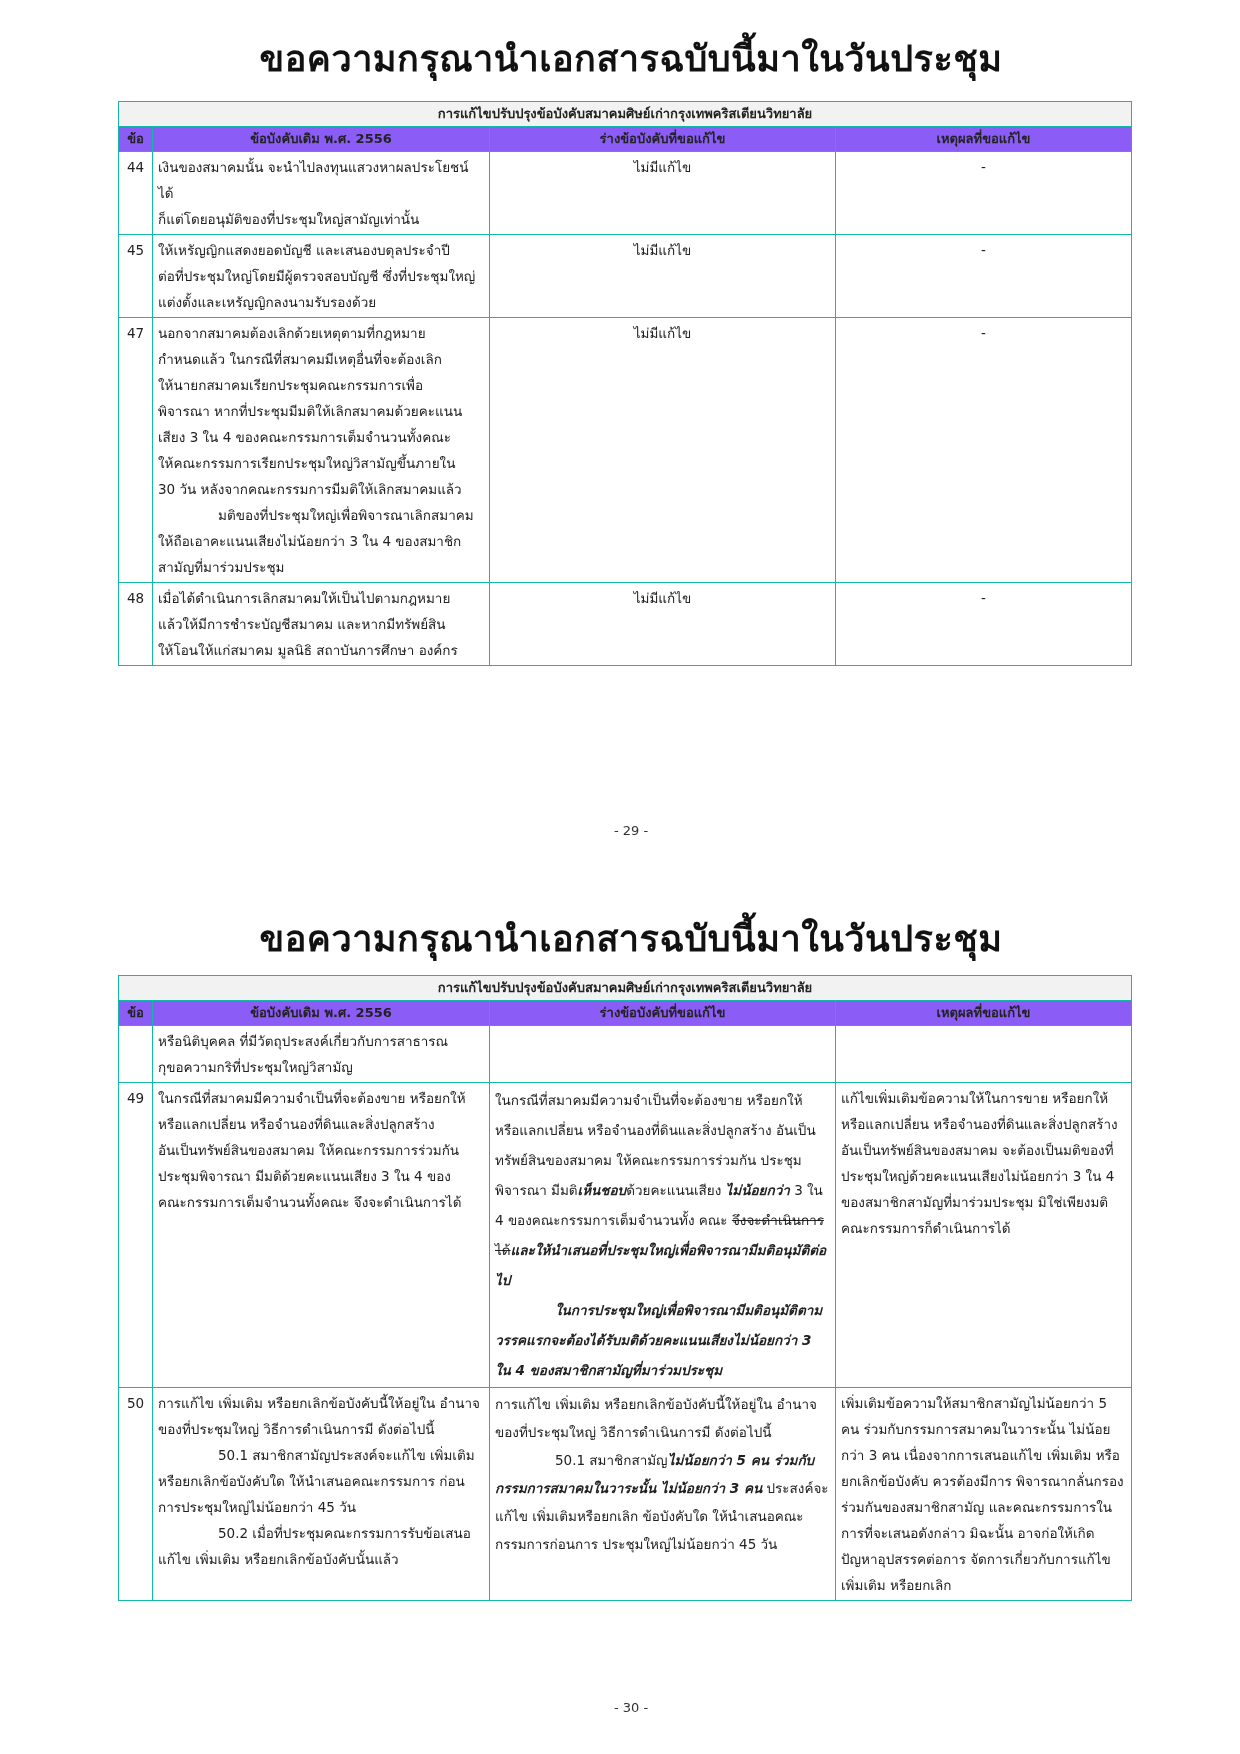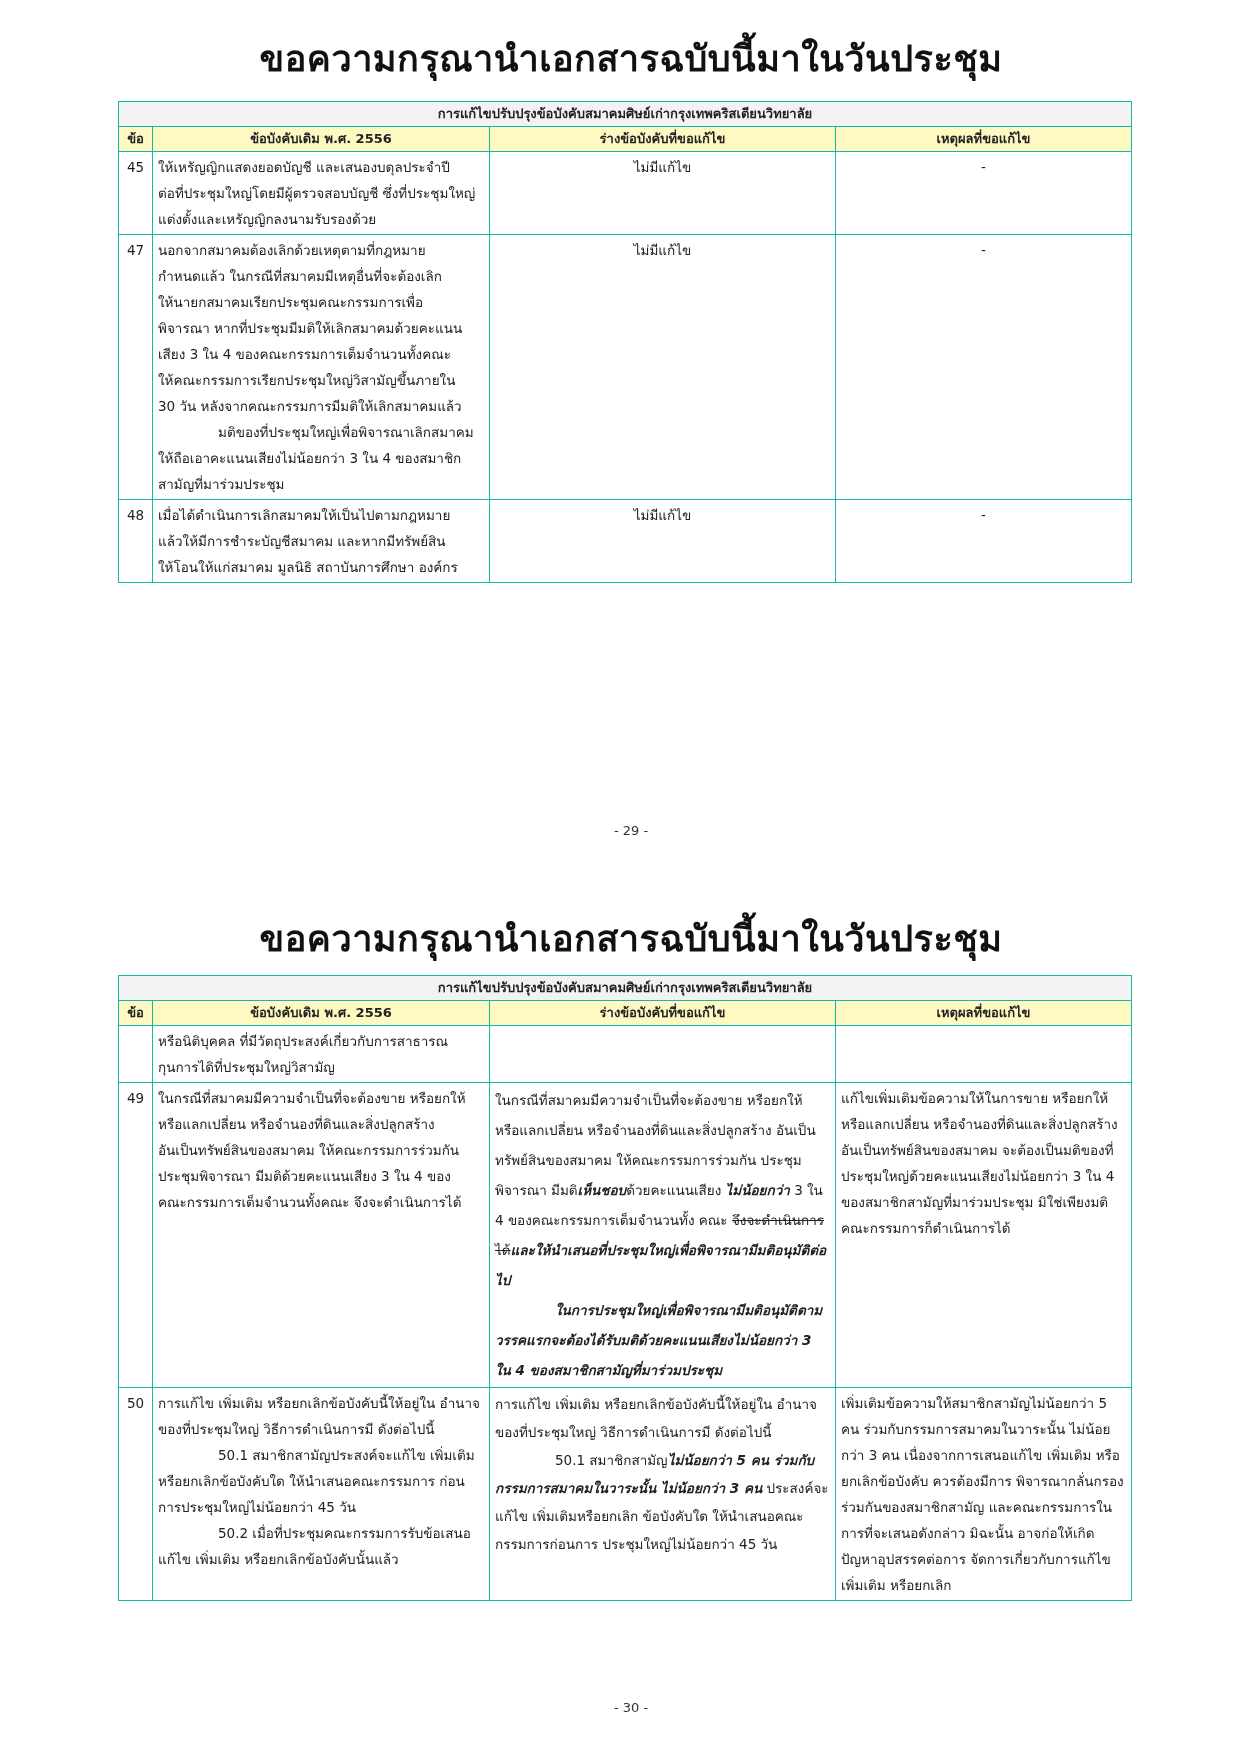--- a/index.html
+++ b/index.html
@@ -7,21 +7,21 @@
   .page{position:absolute;left:11px;width:1240px;}
   .page1{top:0;height:877px;}
   .page2{top:877px;height:877px;}
   .title{position:absolute;left:0;width:1240px;text-align:center;font-size:36px;font-weight:bold;color:#111;letter-spacing:0.5px;}
   .page1 .title{top:30px;}
   .page2 .title{top:33px;}
   table{position:absolute;left:107px;width:1013px;border-collapse:collapse;table-layout:fixed;font-size:13.5px;}
   .page1 table{top:101px;}
   .page2 table{top:98px;}
   td,th{border:1px solid #14b8a6;vertical-align:top;padding:2px 5px;line-height:26px;}
-  th{font-weight:bold;text-align:center;font-size:13px;background:#fef9c3;line-height:22px;padding:1px 4px;}
+  th{font-weight:bold;text-align:center;font-size:13px;background:#8b5cf6;line-height:22px;padding:1px 4px;}
   th.caption{background:#f2f2f2;}
   col.c0{width:34px;}
   col.c1{width:337px;}
   col.c2{width:346px;}
   col.c3{width:296px;}
   td.num{text-align:center;padding:2px 2px;}
   td.center{text-align:center;}
   .indent{display:inline-block;width:60px;}
   .bu{font-weight:bold;font-style:italic;}
   .bi{font-weight:bold;font-style:italic;}
@@ -46,20 +46,29 @@
         <tr>
       <th class="caption" colspan="4">การแก้ไขปรับปรุงข้อบังคับสมาคมศิษย์เก่ากรุงเทพคริสเตียนวิทยาลัย</th>
     </tr>
     <tr>
       <th>ข้อ</th>
       <th>ข้อบังคับเดิม พ.ศ. 2556</th>
       <th>ร่างข้อบังคับที่ขอแก้ไข</th>
       <th>เหตุผลที่ขอแก้ไข</th>
     </tr>
 
+    <tr>
+      <td class="num">44</td>
+      <td>
+        <div>เงินของสมาคมนั้น จะนำไปลงทุนแสวงหาผลประโยชน์ได้</div>
+        <div>ก็แต่โดยอนุมัติของที่ประชุมใหญ่สามัญเท่านั้น</div>
+      </td>
+      <td class="center">ไม่มีแก้ไข</td>
+      <td class="center">-</td>
+    </tr>
 
     <tr>
       <td class="num">45</td>
       <td>
         <div>ให้เหรัญญิกแสดงยอดบัญชี และเสนองบดุลประจำปี</div>
         <div>ต่อที่ประชุมใหญ่โดยมีผู้ตรวจสอบบัญชี ซึ่งที่ประชุมใหญ่</div>
         <div>แต่งตั้งและเหรัญญิกลงนามรับรองด้วย</div>
       </td>
       <td class="center">ไม่มีแก้ไข</td>
       <td class="center">-</td>
@@ -116,21 +125,21 @@
       <th>ข้อ</th>
       <th>ข้อบังคับเดิม พ.ศ. 2556</th>
       <th>ร่างข้อบังคับที่ขอแก้ไข</th>
       <th>เหตุผลที่ขอแก้ไข</th>
     </tr>
 
     <tr>
       <td class="num"></td>
       <td>
         <div>หรือนิติบุคคล ที่มีวัตถุประสงค์เกี่ยวกับการสาธารณ</div>
-        <div>กุนการไดิที่ประชุมใหญ่วิสามัญ</div>
+        <div>กุขอความกริที่ประชุมใหญ่วิสามัญ</div>
       </td>
       <td></td>
       <td></td>
     </tr>
 
     <tr>
       <td class="num">49</td>
       <td>
         <div>ในกรณีที่สมาคมมีความจำเป็นที่จะต้องขาย หรือยกให้</div>
         <div>หรือแลกเปลี่ยน หรือจำนองที่ดินและสิ่งปลูกสร้าง</div>

